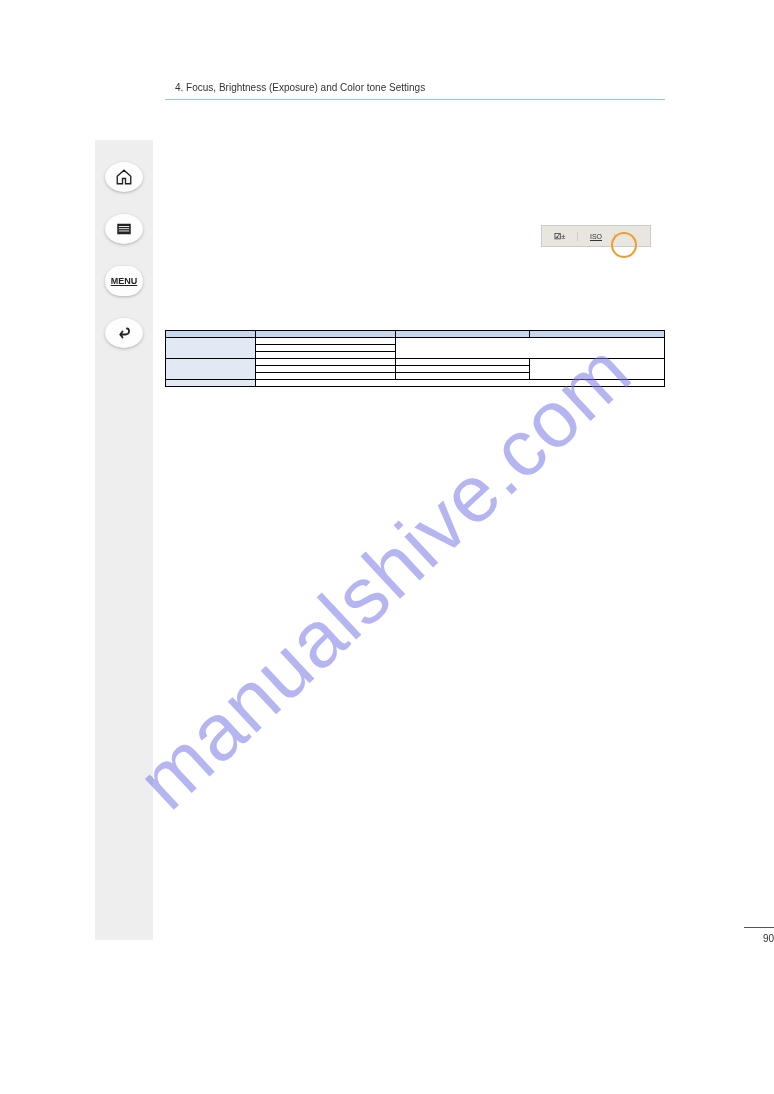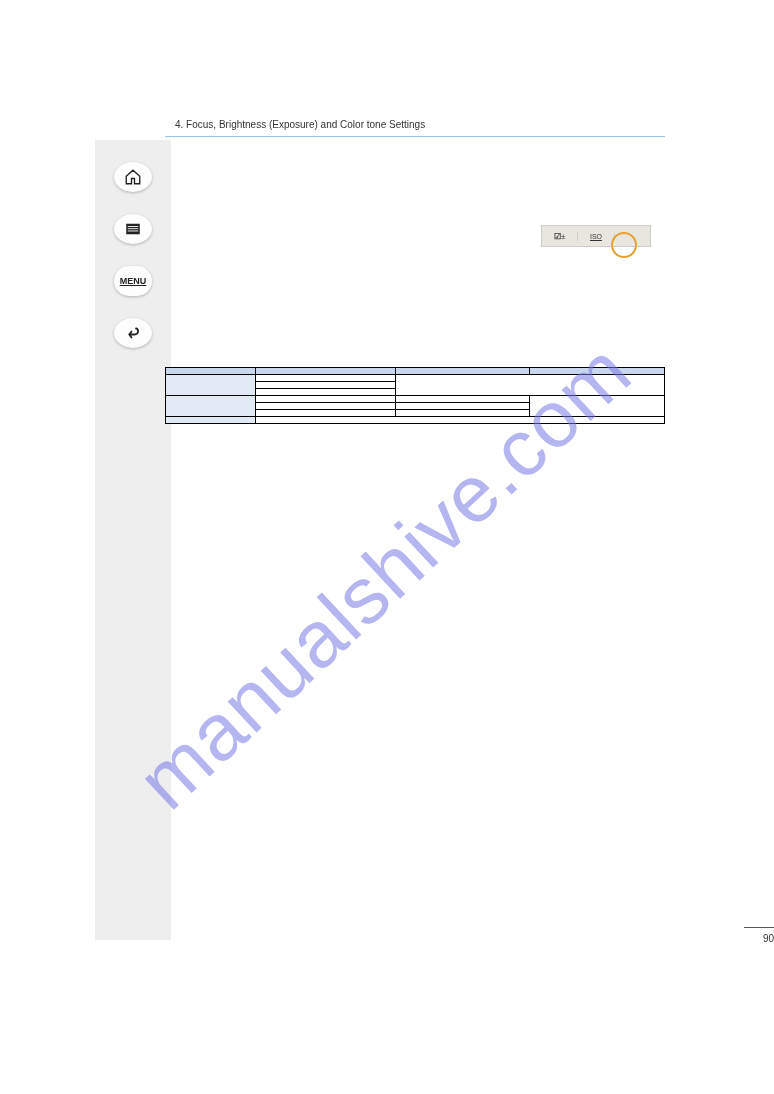--- a/index.html
+++ b/index.html
@@ -1,22 +1,22 @@
 <!DOCTYPE html>
 <html><head>
 <meta charset="utf-8">
 <style>
 * { margin: 0; padding: 0; box-sizing: border-box; }
 body { width: 774px; height: 1094px; background: #fff; font-family: Arial, Helvetica, sans-serif; color: #333; position: relative; overflow: hidden; }
-.sidebar { position: absolute; left: 95px; top: 140px; width: 76px; height: 800px; background: #eeeeee; }
+.sidebar { position: absolute; left: 95px; top: 140px; width: 58px; height: 800px; background: #eeeeee; }
 .sidebutton { width: 38px; height: 30px; margin: 22px auto 0; background: #fdfdfd; border-radius: 50%; box-shadow: 0 1px 3px rgba(0,0,0,0.25); display: flex; align-items: center; justify-content: center; font-size: 16px; color: #222; }
 .sidebutton.oval { border-radius: 16px; }
 .sidebutton svg { width: 18px; height: 18px; }
 .page { position: absolute; left: 165px; top: 0; width: 500px; }
-.chapter { font-size: 10px; margin-top: 119px; margin-left: 10px; }
+.chapter { font-size: 10px; margin-top: 82px; margin-left: 10px; }
 .hr { height: 1px; background: #9ac6e6; margin: 6px 0 18px 0; }
 .touch-strip { position: absolute; right: 14px; top: 225px; width: 110px; height: 22px; background: #e8e6df; border: 1px solid #ccc; display: flex; align-items: center; }
 .touch-strip .seg { flex: 1; font-size: 8px; display: flex; align-items: center; justify-content: center; border-right: 1px solid #ccc; }
 .touch-strip .seg:last-child { border-right: none; background: #000; position: relative; }
 .touch-strip .circle { position: absolute; width: 26px; height: 26px; border: 2px solid #e8a030; border-radius: 50%; top: -4px; left: -4px; }
 table.iso { width: 100%; border-collapse: collapse; font-size: 9px; margin-top: 8px; }
 table.iso th, table.iso td { border: 1px solid #000; padding: 3px 5px; text-align: left; vertical-align: middle; }
 table.iso th { background: #c7d7ed; font-weight: normal; }
 table.iso .rowhead { background: #e1e9f5; }
 .watermark { position: absolute; left: 170px; top: 280px; font-size: 80px; font-weight: 400; color: rgba(120,120,230,0.55); transform: rotate(-43deg); transform-origin: left top; white-space: nowrap; letter-spacing: 1px; font-family: Arial, sans-serif; pointer-events: none; }

